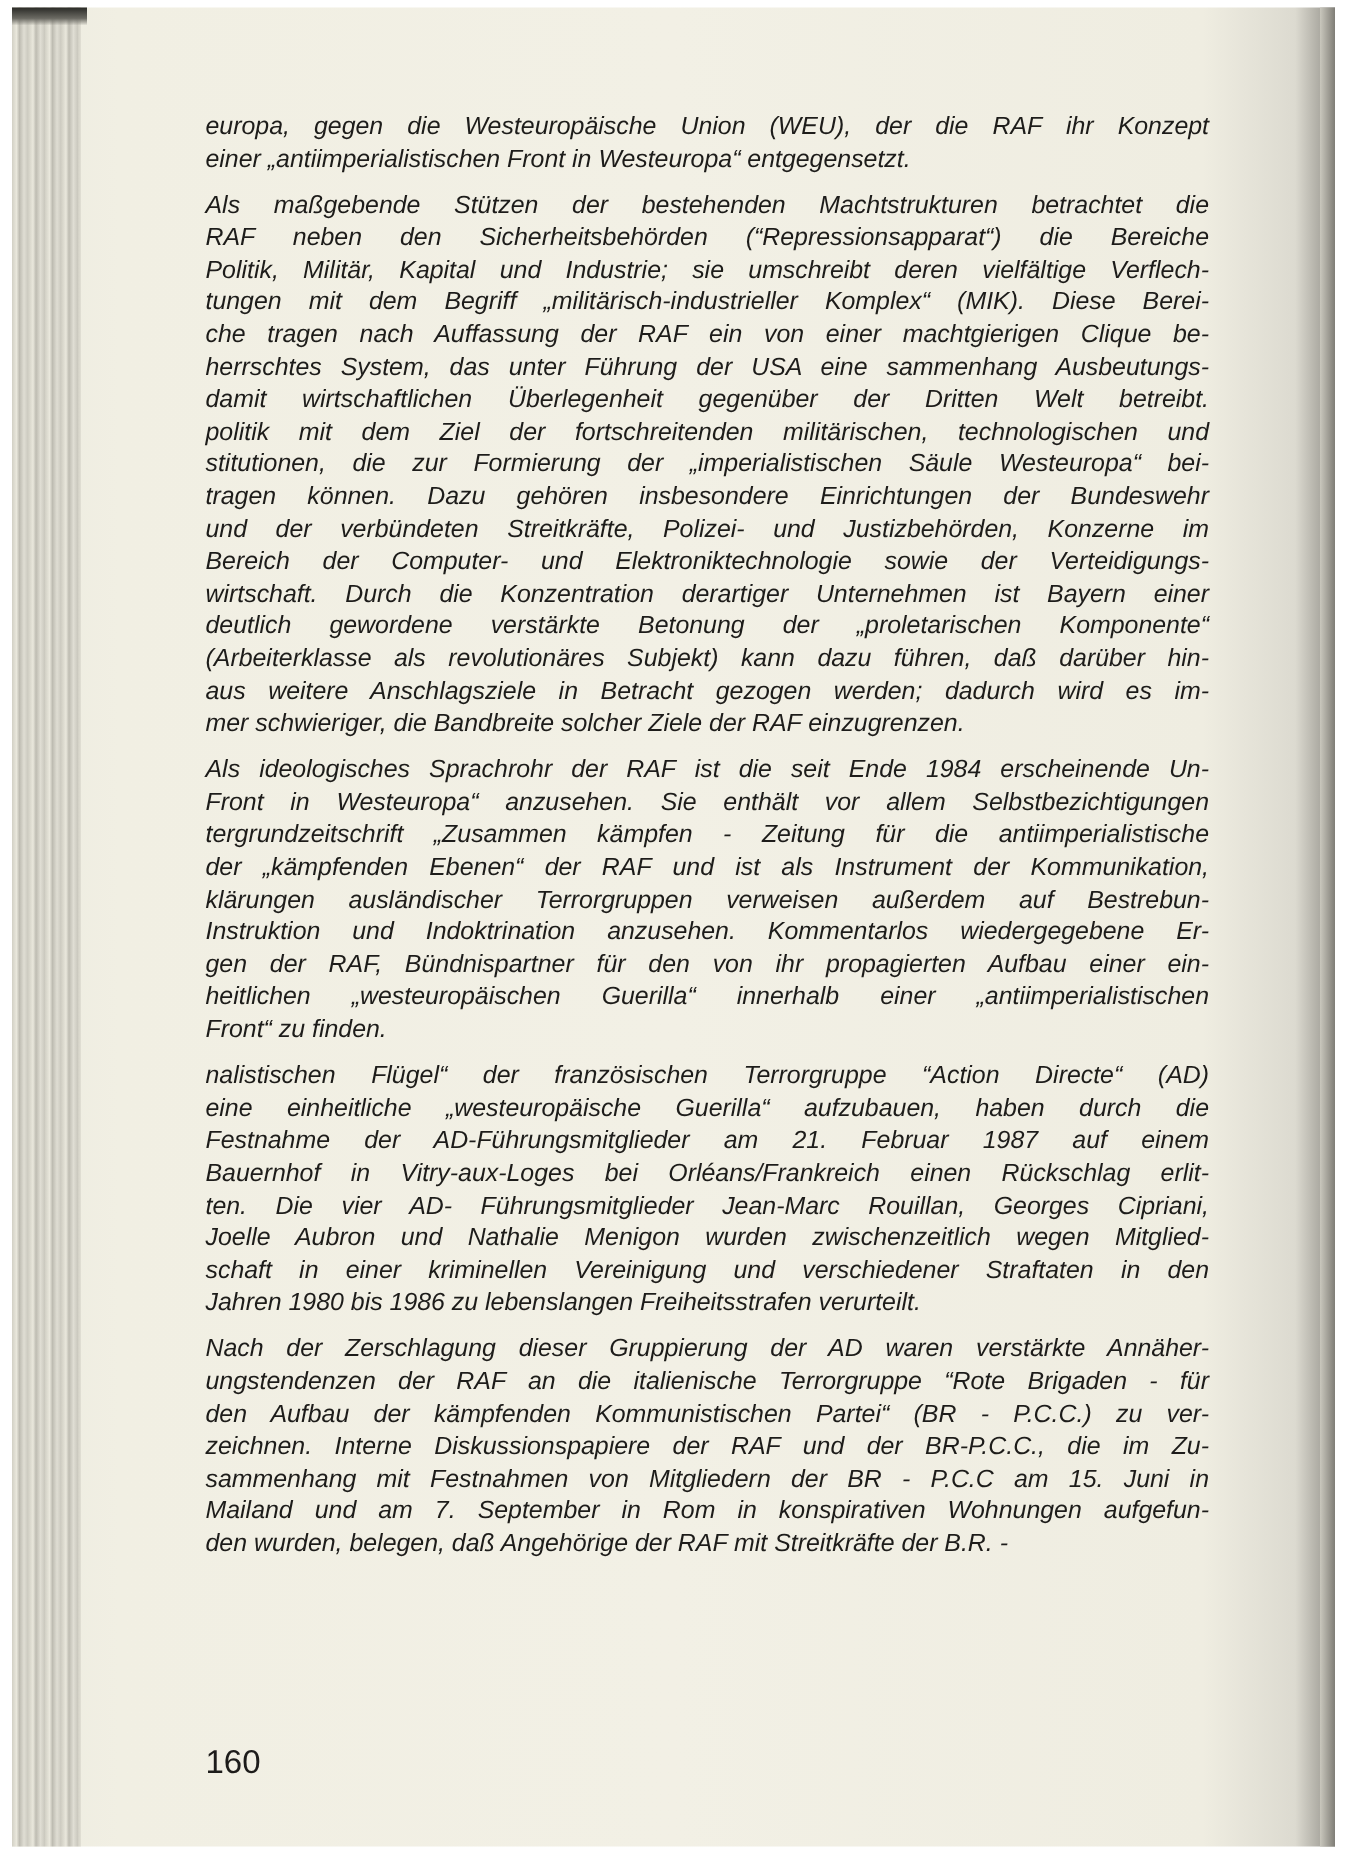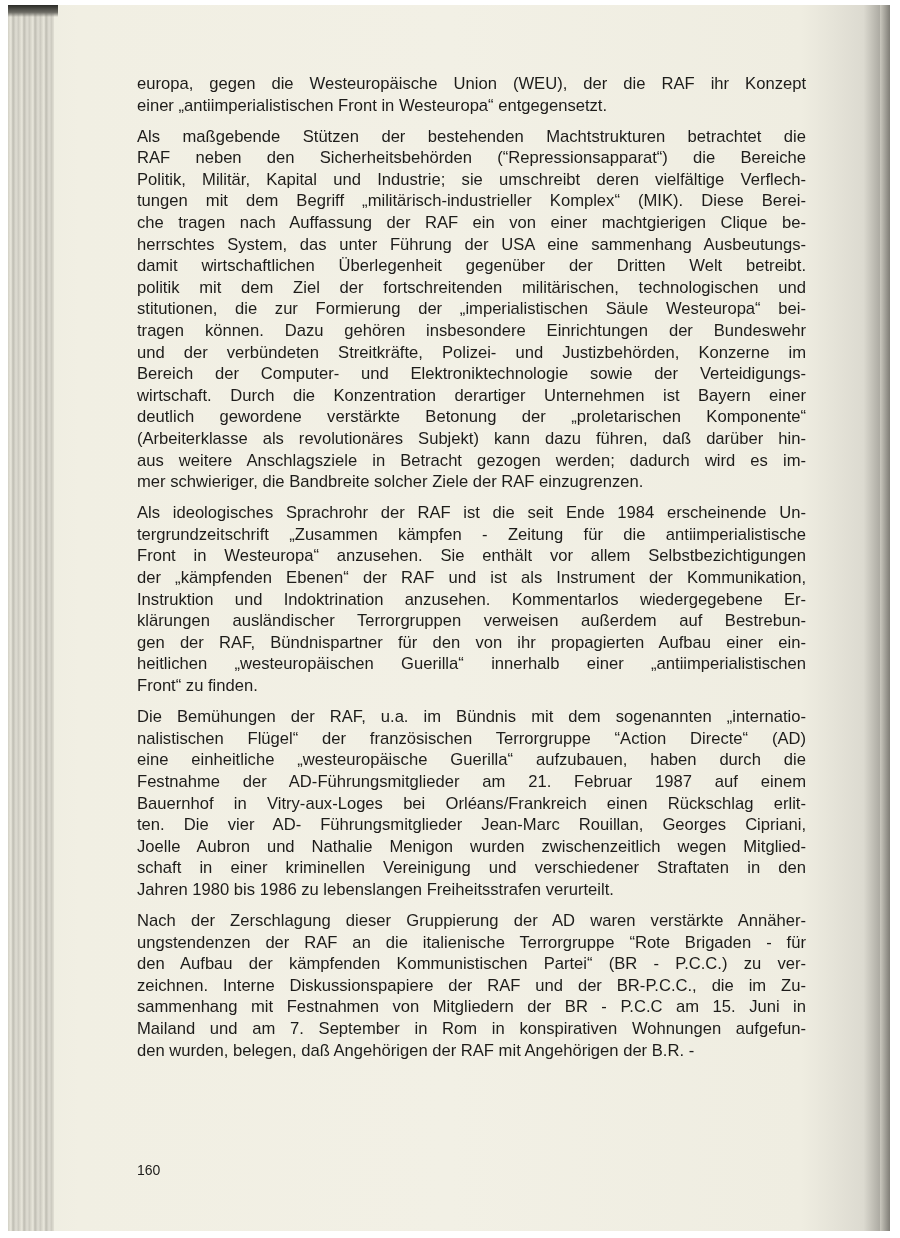--- a/index.html
+++ b/index.html
@@ -22,29 +22,29 @@
     background: linear-gradient(180deg, #2a2a26 0%, #6b6a63 60%, transparent 100%);
   }
   .right-shadow {
     position: absolute; left: 880px; top: 5px; width: 10px; height: 1226px;
     background: linear-gradient(90deg, #c9c7bd, #7f7d76);
   }
   .text {
     position: absolute; left: 137px; top: 73px; width: 669px;
     color: #1d1c1a; font-size: 16.6px; line-height: 21.6px;
   }
-  .para { margin: 0 0 9.5px 0; }
+  .para { margin: 0 0 9.5px 0; font-style: italic; }
   .line {
     display: block; text-align: justify; text-align-last: justify;
     white-space: nowrap; height: 21.6px;
   }
   .line.last { text-align-last: left; }
   .page-number {
     position: absolute; left: 137px; top: 1162px;
-    font-size: 14px; color: #1d1c1a;
+    font-size: 22px; color: #1d1c1a;
   }
 </style>
 </head>
 <body>
 
 <div class="page"></div>
 <div class="binding"></div>
 <div class="binding-top"></div>
 <div class="right-shadow"></div>
 
@@ -67,44 +67,43 @@
       <span class="line">und der verbündeten Streitkräfte, Polizei- und Justizbehörden, Konzerne im</span>
       <span class="line">Bereich der Computer- und Elektroniktechnologie sowie der Verteidigungs-</span>
       <span class="line">wirtschaft. Durch die Konzentration derartiger Unternehmen ist Bayern einer</span>
       <span class="line">deutlich gewordene verstärkte Betonung der „proletarischen Komponente“</span>
       <span class="line">(Arbeiterklasse als revolutionäres Subjekt) kann dazu führen, daß darüber hin-</span>
       <span class="line">aus weitere Anschlagsziele in Betracht gezogen werden; dadurch wird es im-</span>
       <span class="line last">mer schwieriger, die Bandbreite solcher Ziele der RAF einzugrenzen.</span>
     </div>
     <div class="para">
       <span class="line">Als ideologisches Sprachrohr der RAF ist die seit Ende 1984 erscheinende Un-</span>
+      <span class="line">Front in Westeuropa“ anzusehen. Sie enthält vor allem Selbstbezichtigungen</span>
       <span class="line">tergrundzeitschrift „Zusammen kämpfen - Zeitung für die antiimperialistische</span>
-      <span class="line">Front in Westeuropa“ anzusehen. Sie enthält vor allem Selbstbezichtigungen</span>
       <span class="line">der „kämpfenden Ebenen“ der RAF und ist als Instrument der Kommunikation,</span>
+      <span class="line">klärungen ausländischer Terrorgruppen verweisen außerdem auf Bestrebun-</span>
       <span class="line">Instruktion und Indoktrination anzusehen. Kommentarlos wiedergegebene Er-</span>
-      <span class="line">klärungen ausländischer Terrorgruppen verweisen außerdem auf Bestrebun-</span>
       <span class="line">gen der RAF, Bündnispartner für den von ihr propagierten Aufbau einer ein-</span>
       <span class="line">heitlichen „westeuropäischen Guerilla“ innerhalb einer „antiimperialistischen</span>
       <span class="line last">Front“ zu finden.</span>
     </div>
     <div class="para">
-      <span class="line">Die Bemühungen der RAF, u.a. im Bündnis mit dem sogenannten „internatio-</span>
       <span class="line">nalistischen Flügel“ der französischen Terrorgruppe “Action Directe“ (AD)</span>
       <span class="line">eine einheitliche „westeuropäische Guerilla“ aufzubauen, haben durch die</span>
       <span class="line">Festnahme der AD-Führungsmitglieder am 21. Februar 1987 auf einem</span>
       <span class="line">Bauernhof in Vitry-aux-Loges bei Orléans/Frankreich einen Rückschlag erlit-</span>
       <span class="line">ten. Die vier AD- Führungsmitglieder Jean-Marc Rouillan, Georges Cipriani,</span>
       <span class="line">Joelle Aubron und Nathalie Menigon wurden zwischenzeitlich wegen Mitglied-</span>
       <span class="line">schaft in einer kriminellen Vereinigung und verschiedener Straftaten in den</span>
       <span class="line last">Jahren 1980 bis 1986 zu lebenslangen Freiheitsstrafen verurteilt.</span>
     </div>
     <div class="para">
       <span class="line">Nach der Zerschlagung dieser Gruppierung der AD waren verstärkte Annäher-</span>
       <span class="line">ungstendenzen der RAF an die italienische Terrorgruppe “Rote Brigaden - für</span>
       <span class="line">den Aufbau der kämpfenden Kommunistischen Partei“ (BR - P.C.C.) zu ver-</span>
       <span class="line">zeichnen. Interne Diskussionspapiere der RAF und der BR-P.C.C., die im Zu-</span>
       <span class="line">sammenhang mit Festnahmen von Mitgliedern der BR - P.C.C am 15. Juni in</span>
       <span class="line">Mailand und am 7. September in Rom in konspirativen Wohnungen aufgefun-</span>
-      <span class="line last">den wurden, belegen, daß Angehörigen der RAF mit Angehörigen der B.R. -</span>
+      <span class="line last">den wurden, belegen, daß Angehörige der RAF mit Streitkräfte der B.R. -</span>
     </div>
   </div>
 
 <div class="page-number">160</div>
 
 </body></html>

